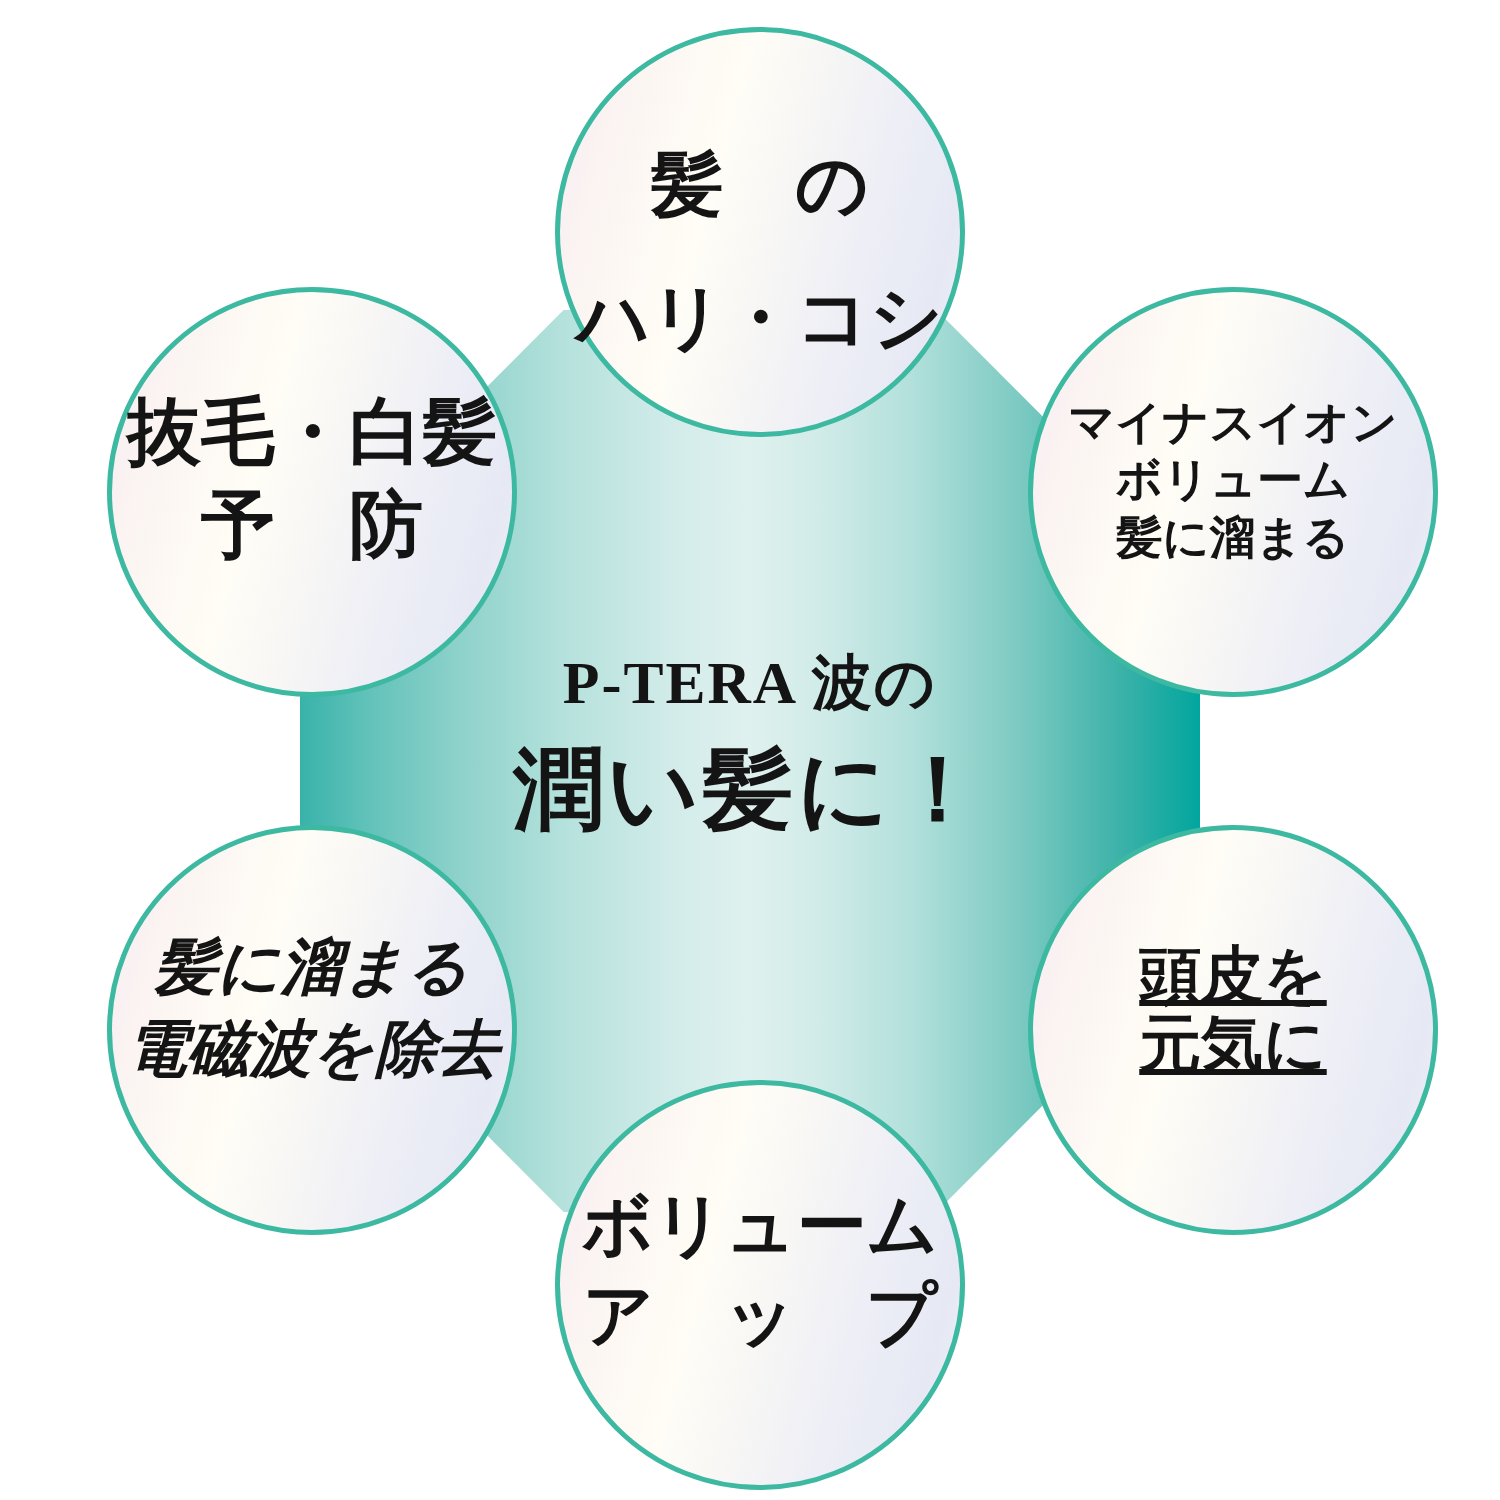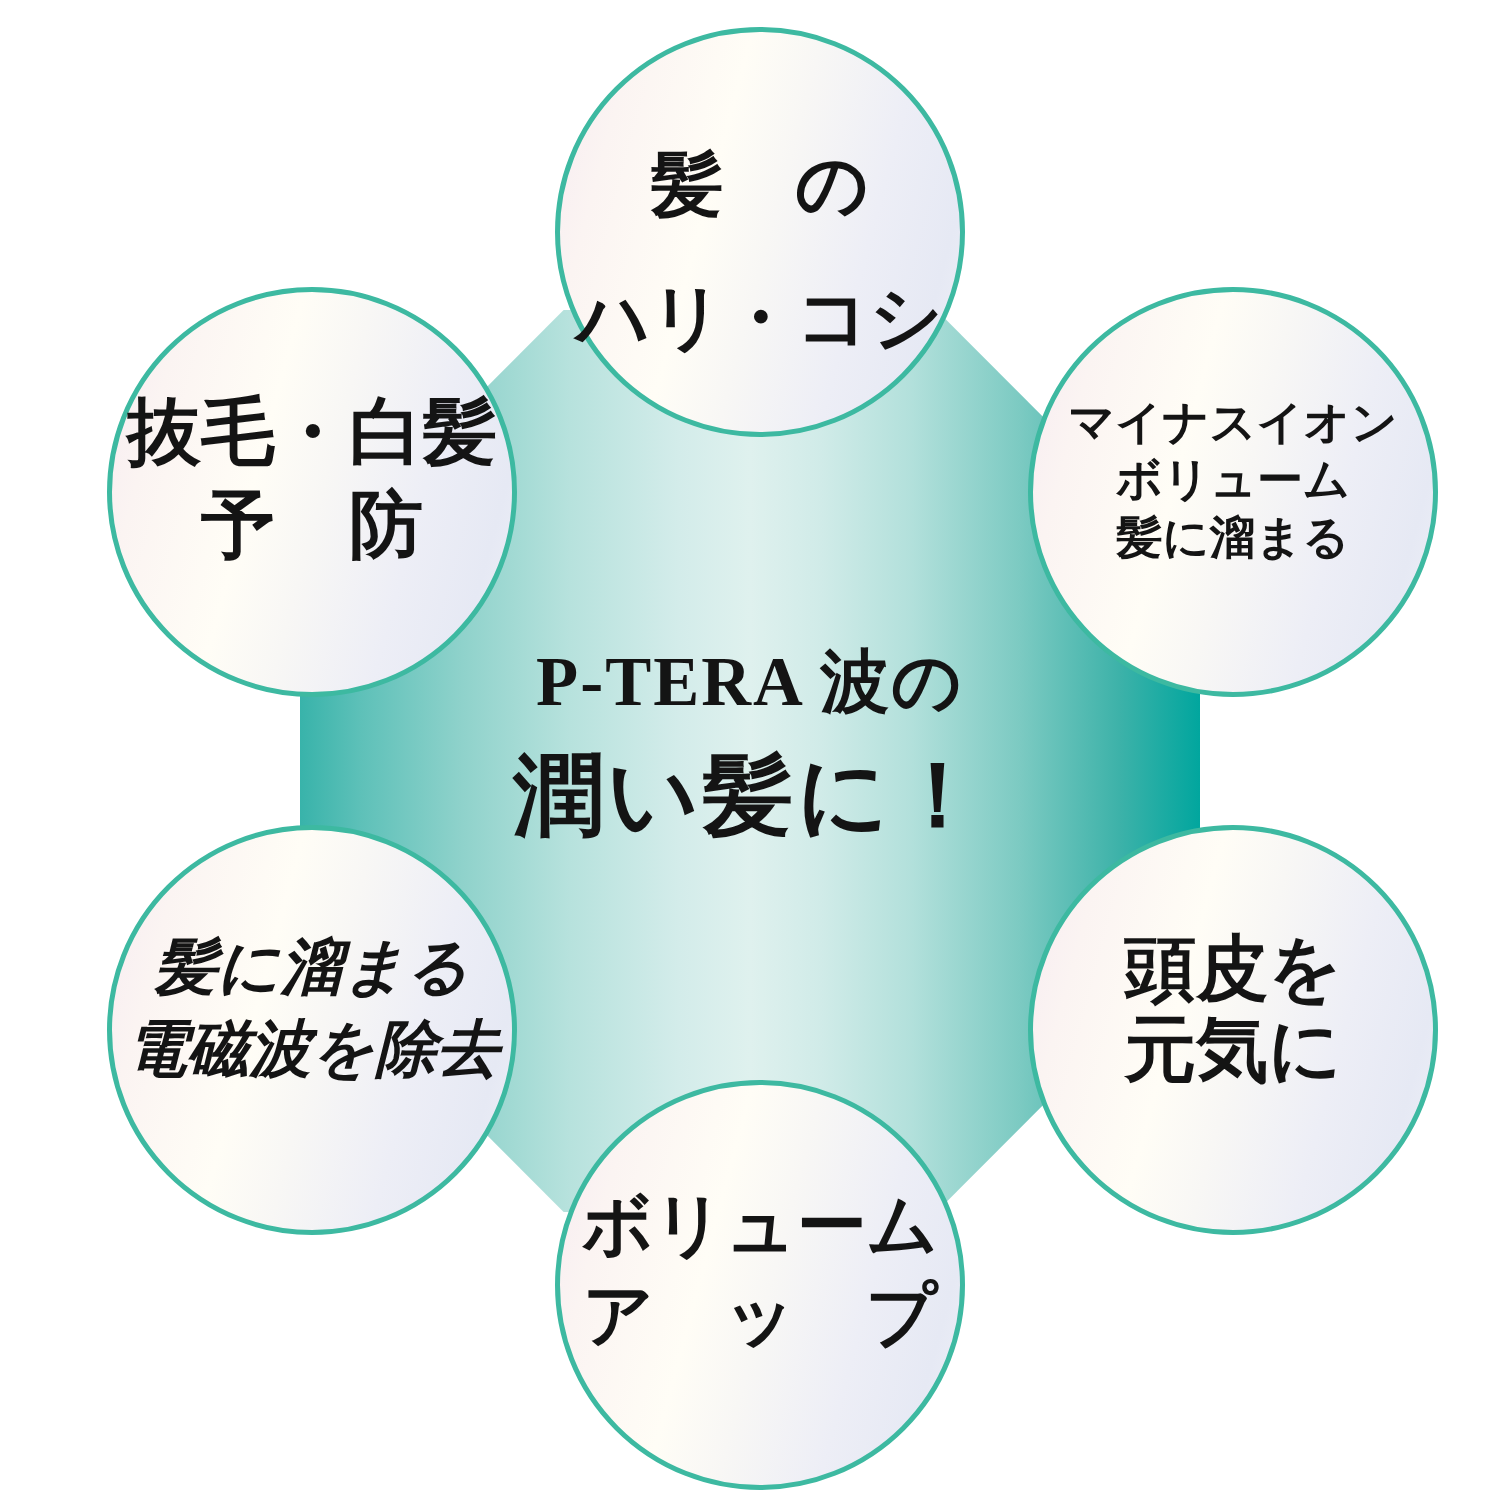--- a/index.html
+++ b/index.html
@@ -52,21 +52,21 @@
     display: flex;
     flex-direction: column;
     align-items: center;
     justify-content: center;
     padding-bottom: 28px;
     box-sizing: border-box;
     text-align: center;
     z-index: 3;
   }
   .ct-line1 {
-    font-size: 69px;
+    font-size: 60px;
     line-height: 1.42;
     letter-spacing: 2px;
     white-space: pre;
   }
   .ct-line2 {
     font-size: 90px;
     line-height: 1.42;
     letter-spacing: 4px;
     white-space: pre;
   }
@@ -100,21 +100,21 @@
   .c-top-left     { left: 107px;  top: 287px;  padding-bottom: 26px; }
   .c-top-right    { left: 1028px; top: 287px;  padding-bottom: 24px; }
   .c-bottom-left  { left: 107px;  top: 825px;  padding-bottom: 42px; }
   .c-bottom-right { left: 1028px; top: 825px;  padding-bottom: 40px; }
   .c-bottom       { left: 555px;  top: 1080px; padding-bottom: 28px; }
 
   .c-top .line          { font-size: 72px; line-height: 1.32; }
   .c-top-left .line     { font-size: 74px; line-height: 1.26; }
   .c-top-right .line    { font-size: 46px; line-height: 1.24; }
   .c-bottom-left .line  { font-size: 62px; line-height: 1.32; font-style: italic; }
-  .c-bottom-right .line { font-size: 72px; line-height: 1.12; }
+  .c-bottom-right .line { font-size: 62px; line-height: 1.12; text-decoration: underline; }
   .c-bottom .line       { font-size: 70px; line-height: 1.28; }
 </style>
 </head>
 <body>
 
 <div class="canvas">
 
   <div class="octagon"></div>
 
   <div class="center-label">

